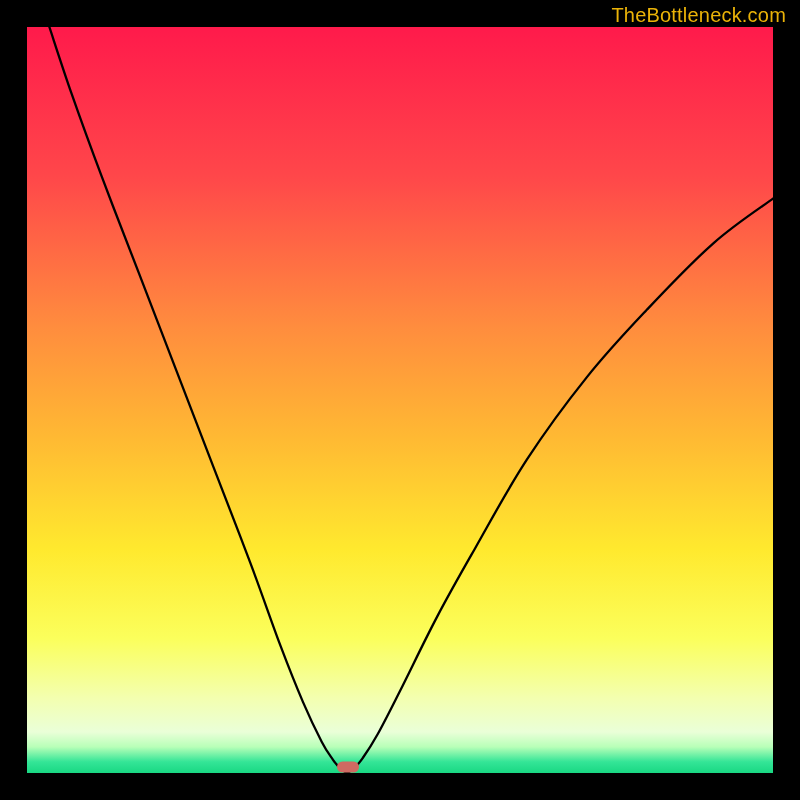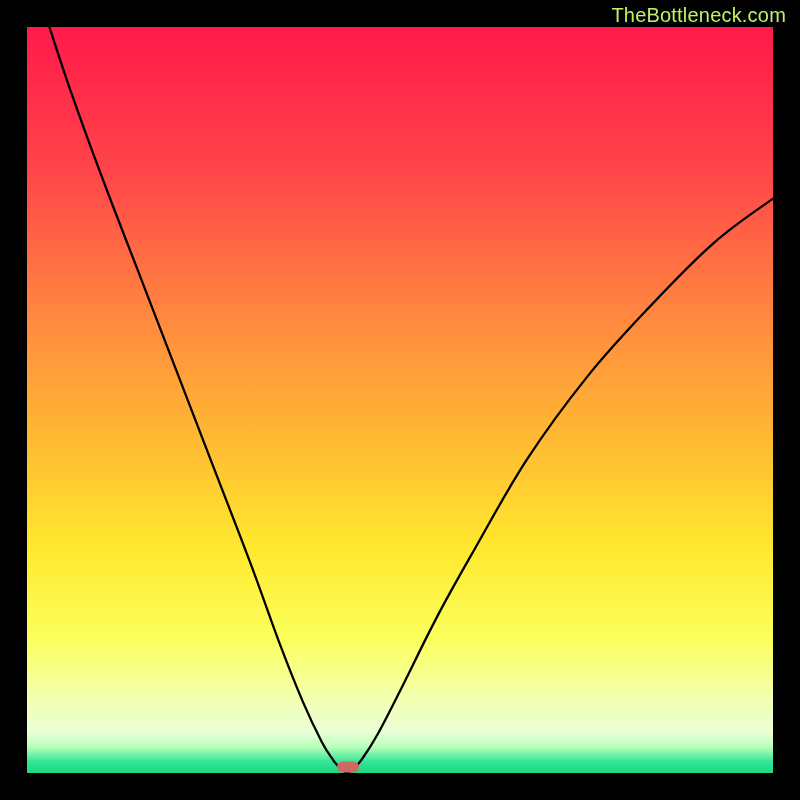--- a/index.html
+++ b/index.html
@@ -8,21 +8,21 @@
     width: 800px;
     height: 800px;
     background: #000;
     position: relative;
     font-family: Arial, Helvetica, sans-serif;
   }
   .watermark {
     position: absolute;
     top: 4px;
     right: 14px;
-    color: #bef264;
+    color: #eab308;
     font-size: 20px;
     font-weight: 400;
     z-index: 10;
     letter-spacing: 0.2px;
   }
   .plot-area {
     position: absolute;
     left: 27px;
     top: 27px;
     width: 746px;

